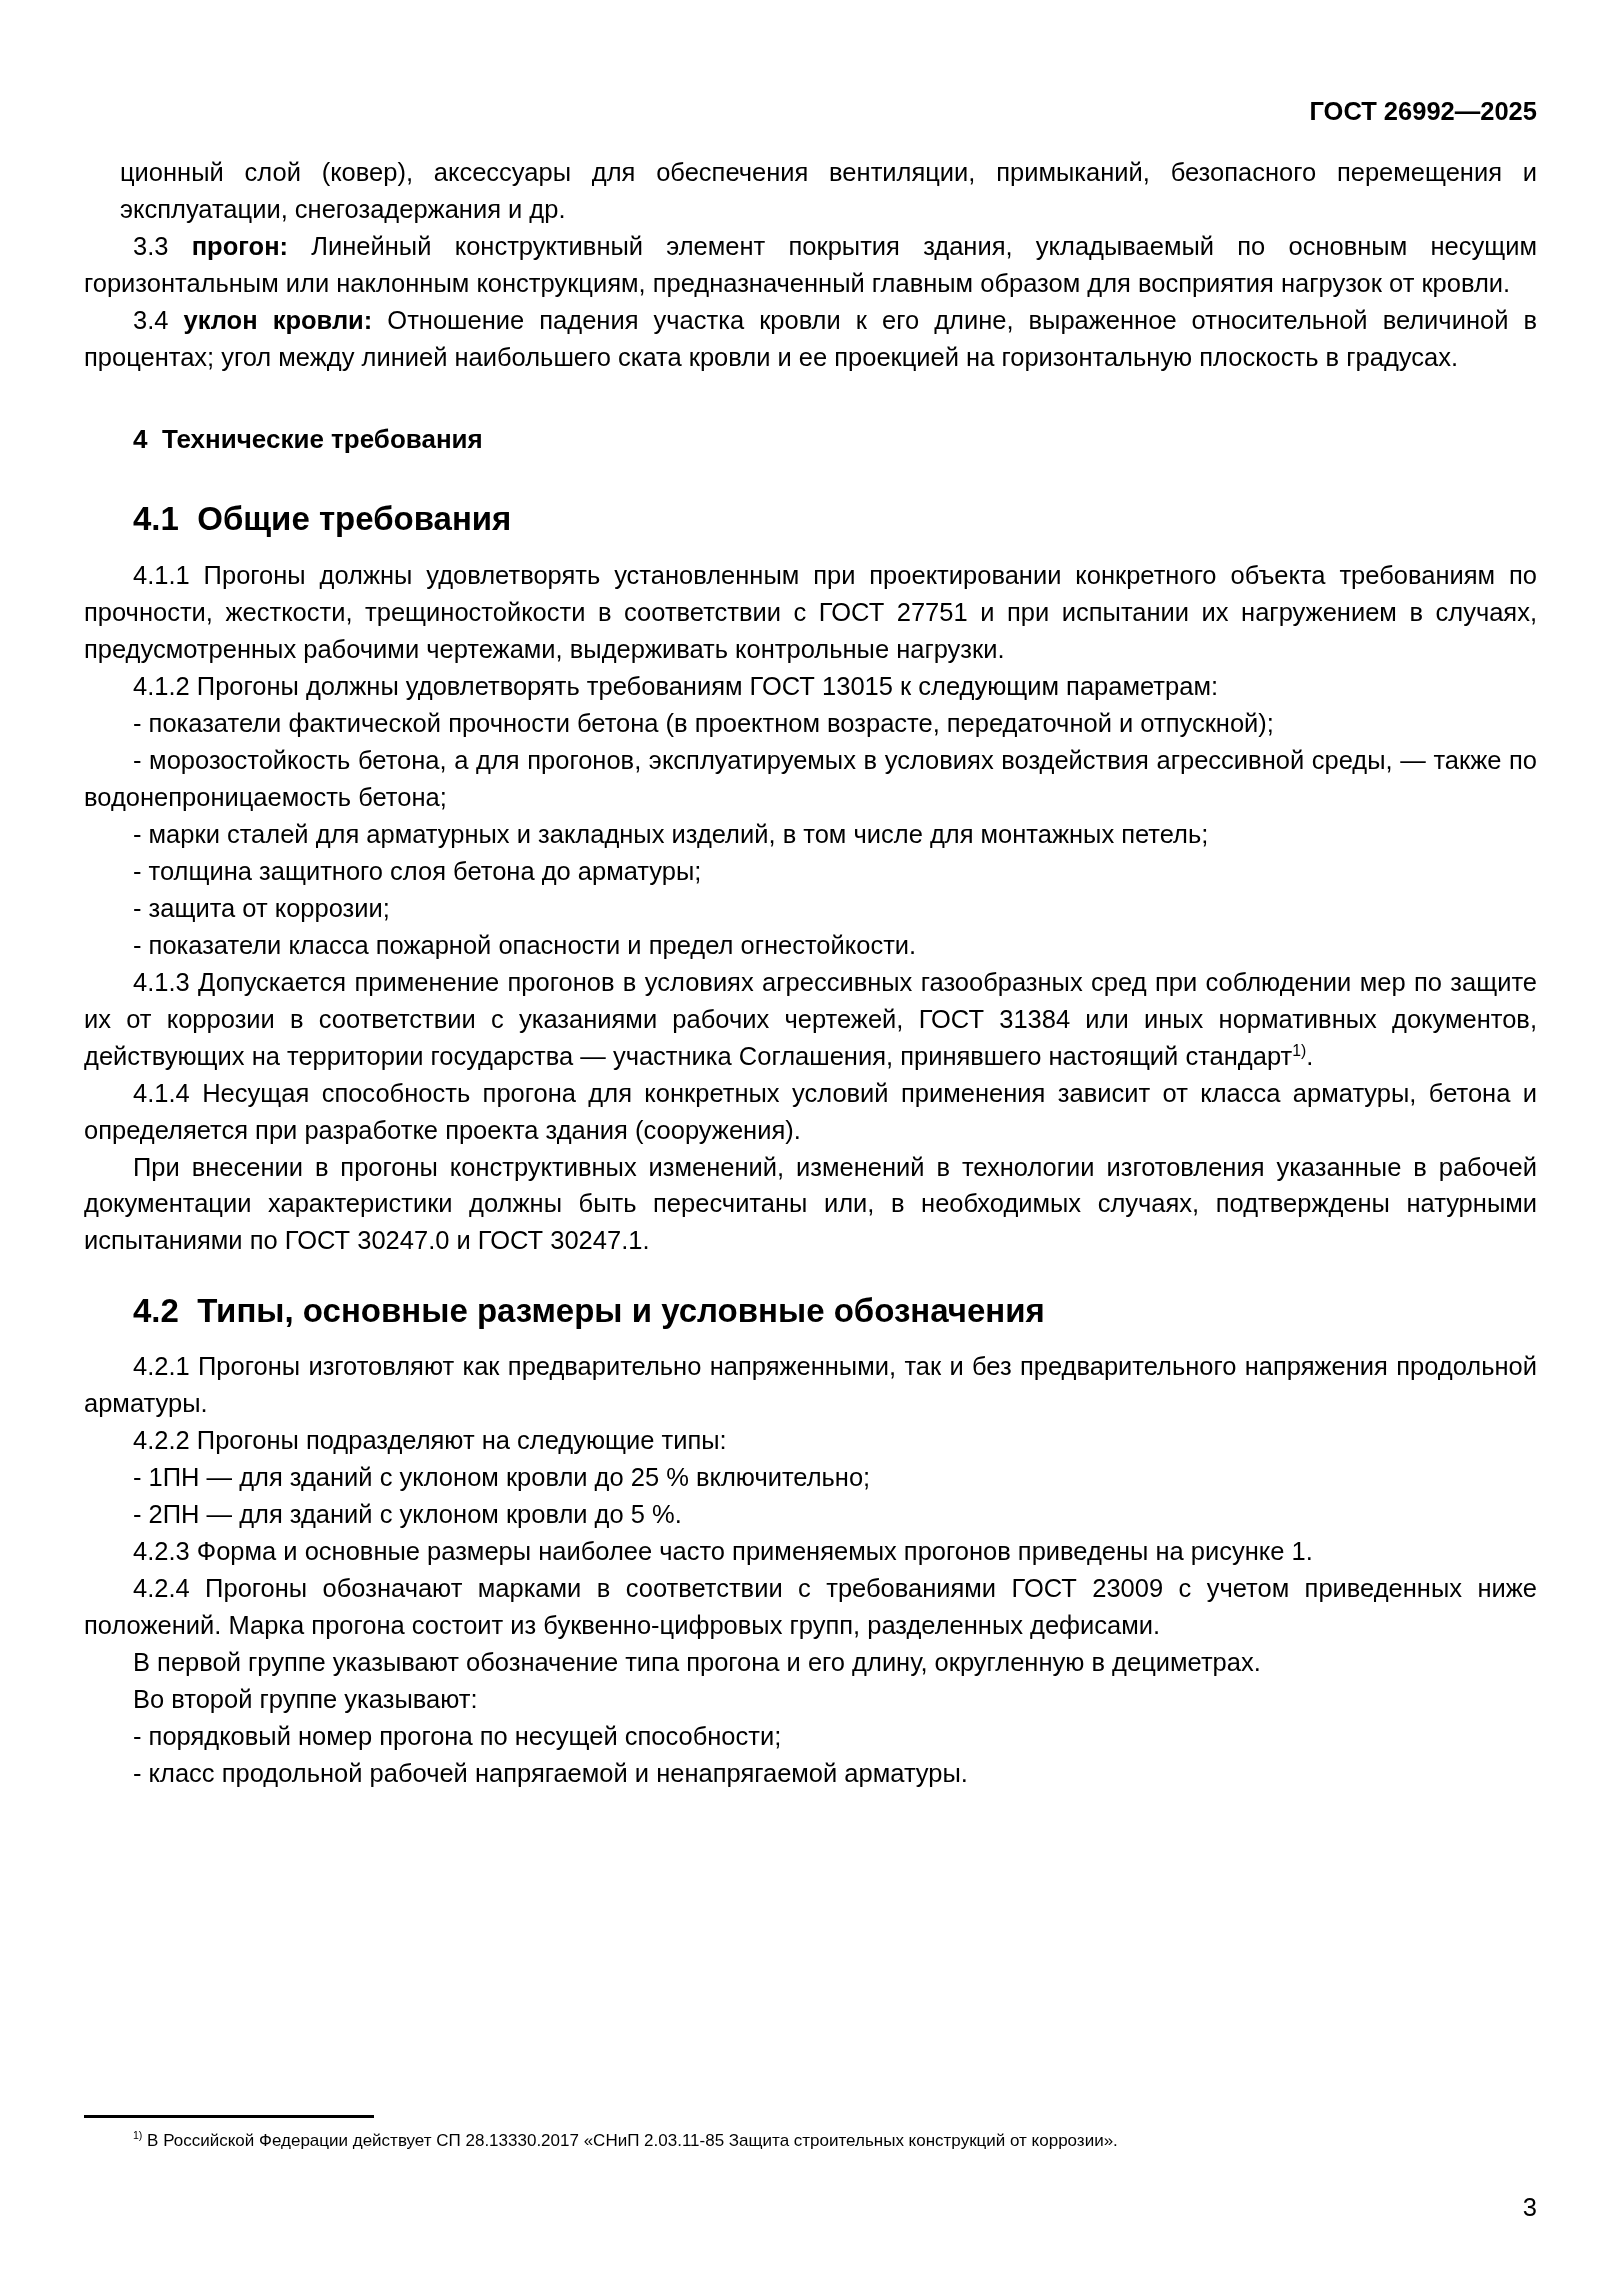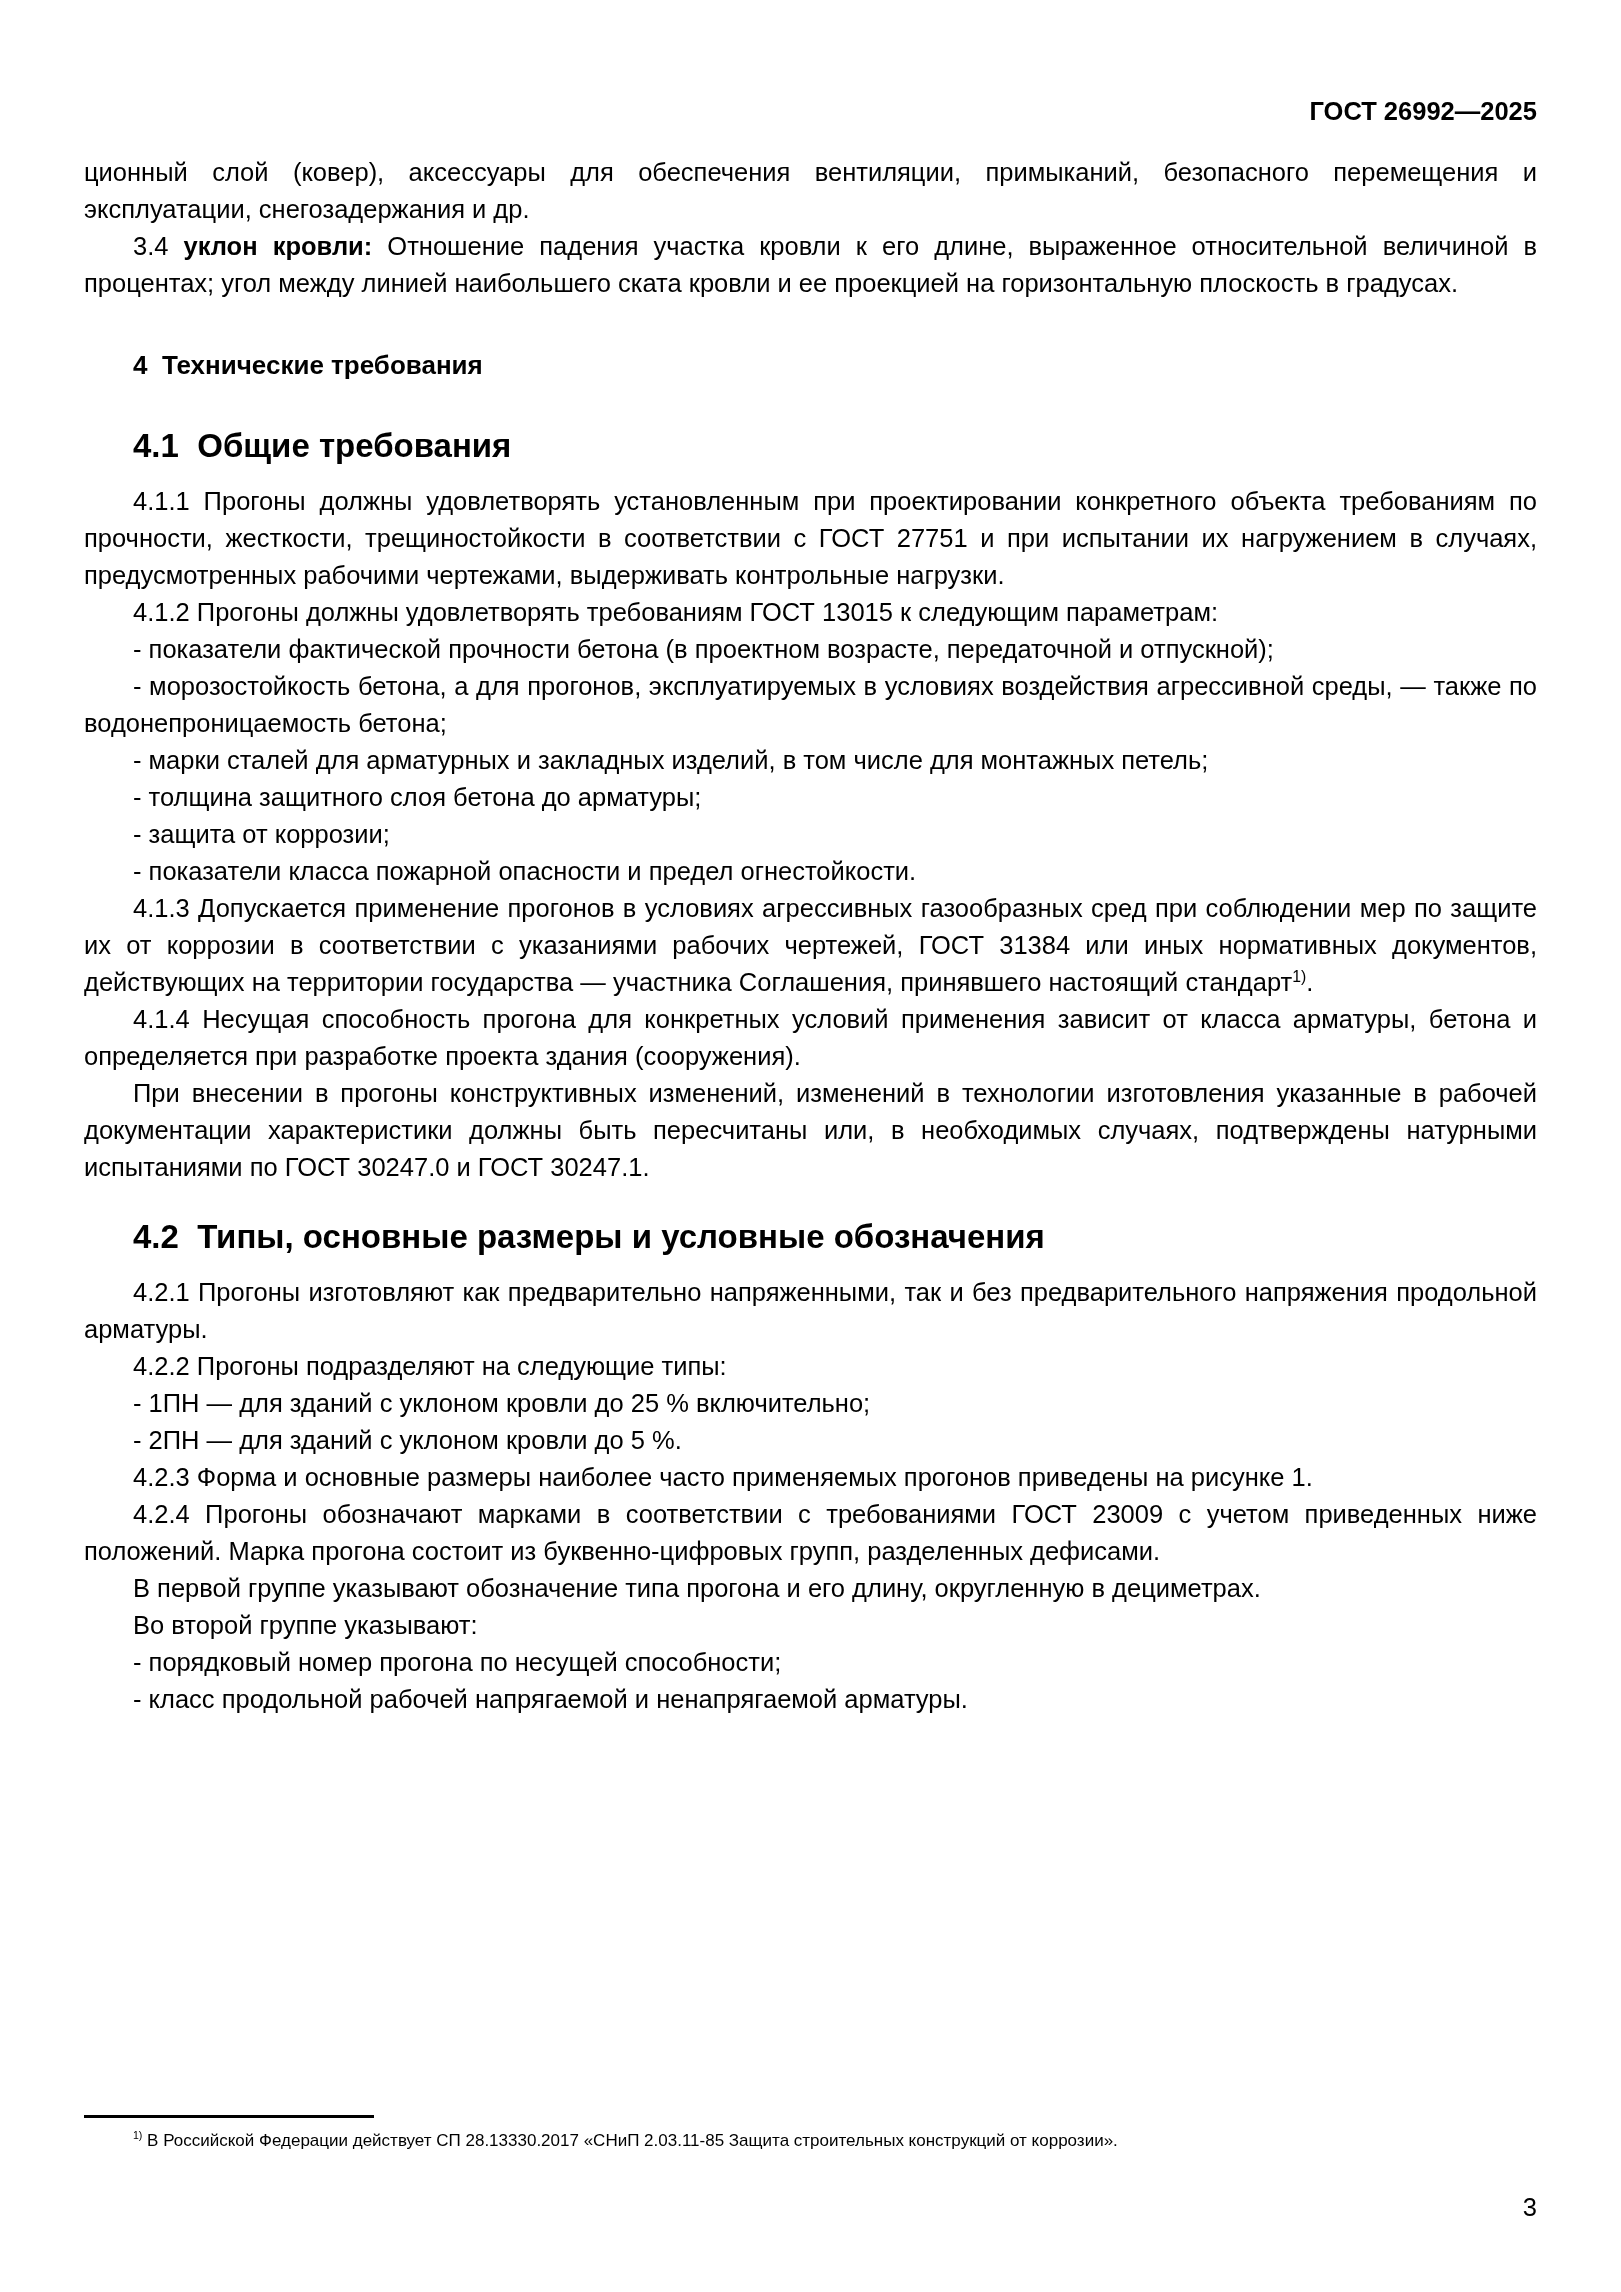--- a/index.html
+++ b/index.html
@@ -33,20 +33,21 @@
     font-size: 25.5px;
     line-height: 1.45;
   }
   .p {
     margin: 0;
     text-align: justify;
     text-indent: 49px;
   }
   .p.noindent {
     text-indent: 0;
+    margin-left: 36px;
   }
   .h1 {
     font-size: 26px;
     font-weight: bold;
     margin: 45px 0 37px 0;
     text-indent: 49px;
     white-space: pre-wrap;
   }
   .h2 {
     font-size: 33px;
@@ -83,20 +84,21 @@
 </style>
 </head>
 <body>
 
 <div class="page">
 
   <div class="doc-header">ГОСТ 26992—2025</div>
 
   <div class="document-body">
       <p class="p noindent"><span>ционный слой (ковер), аксессуары для обеспечения вентиляции, примыканий, безопасного перемещения и эксплуатации, снегозадержания и др.</span></p>
+      <p class="p"><span>3.3 </span><b>прогон:</b><span> Линейный конструктивный элемент покрытия здания, укладываемый по основным несущим горизонтальным или наклонным конструкциям, предназначенный главным образом для восприятия нагрузок от кровли.</span></p>
       <p class="p"><span>3.4 </span><b>уклон кровли:</b><span> Отношение падения участка кровли к его длине, выраженное относительной величиной в процентах; угол между линией наибольшего ската кровли и ее проекцией на горизонтальную плоскость в градусах.</span></p>
       <h2 class="h1"><span>4  Технические требования</span></h2>
       <h3 class="h2"><span>4.1  Общие требования</span></h3>
       <p class="p"><span>4.1.1  Прогоны должны удовлетворять установленным при проектировании конкретного объекта требованиям по прочности, жесткости, трещиностойкости в соответствии с ГОСТ 27751 и при испытании их нагружением в случаях, предусмотренных рабочими чертежами, выдерживать контрольные нагрузки.</span></p>
       <p class="p"><span>4.1.2  Прогоны должны удовлетворять требованиям ГОСТ 13015 к следующим параметрам:</span></p>
       <p class="p"><span>- показатели фактической прочности бетона (в проектном возрасте, передаточной и отпускной);</span></p>
       <p class="p"><span>- морозостойкость бетона, а для прогонов, эксплуатируемых в условиях воздействия агрессивной среды, — также по водонепроницаемость бетона;</span></p>
       <p class="p"><span>- марки сталей для арматурных и закладных изделий, в том числе для монтажных петель;</span></p>
       <p class="p"><span>- толщина защитного слоя бетона до арматуры;</span></p>
       <p class="p"><span>- защита от коррозии;</span></p>

